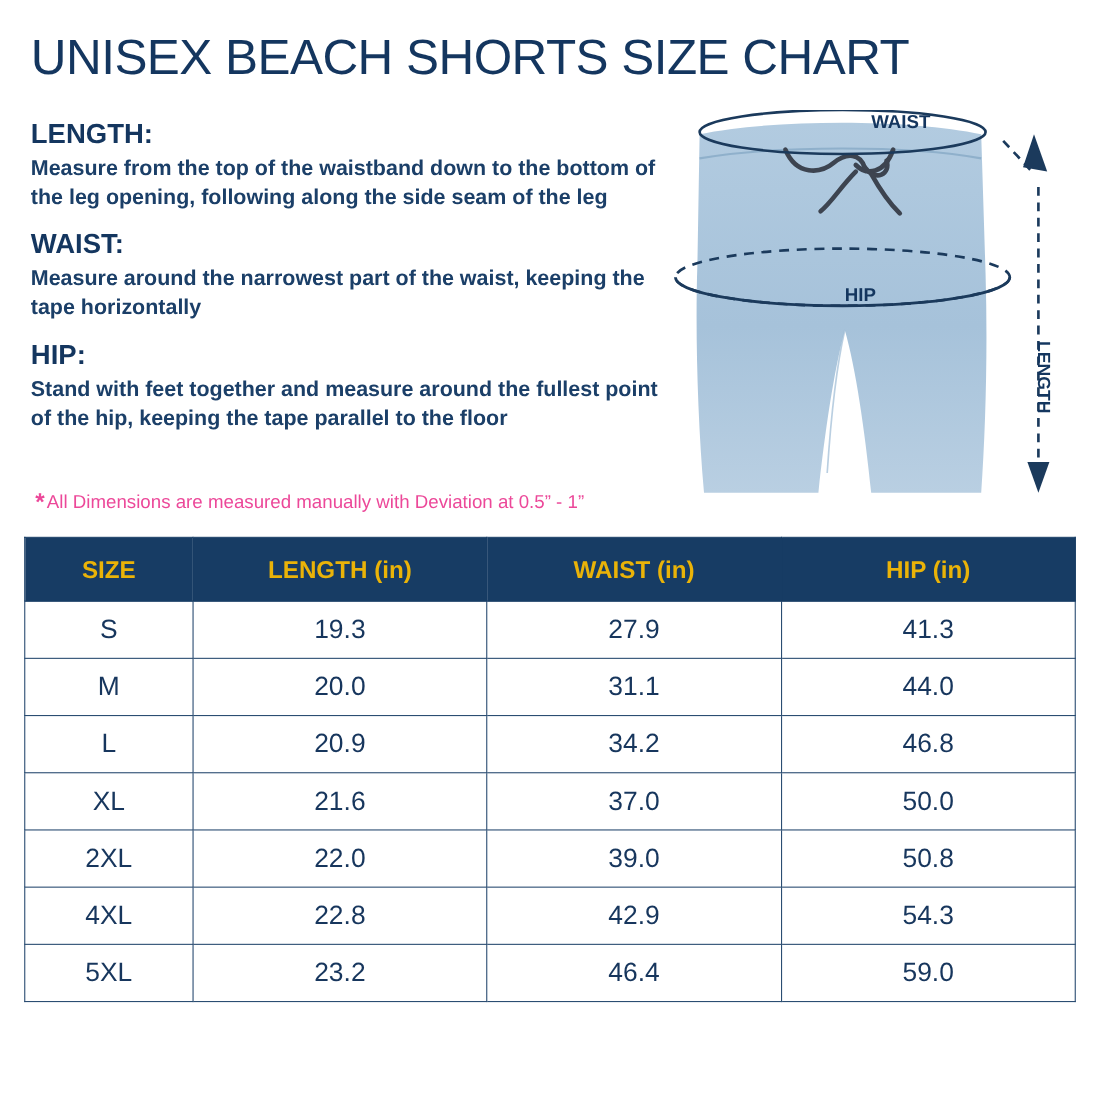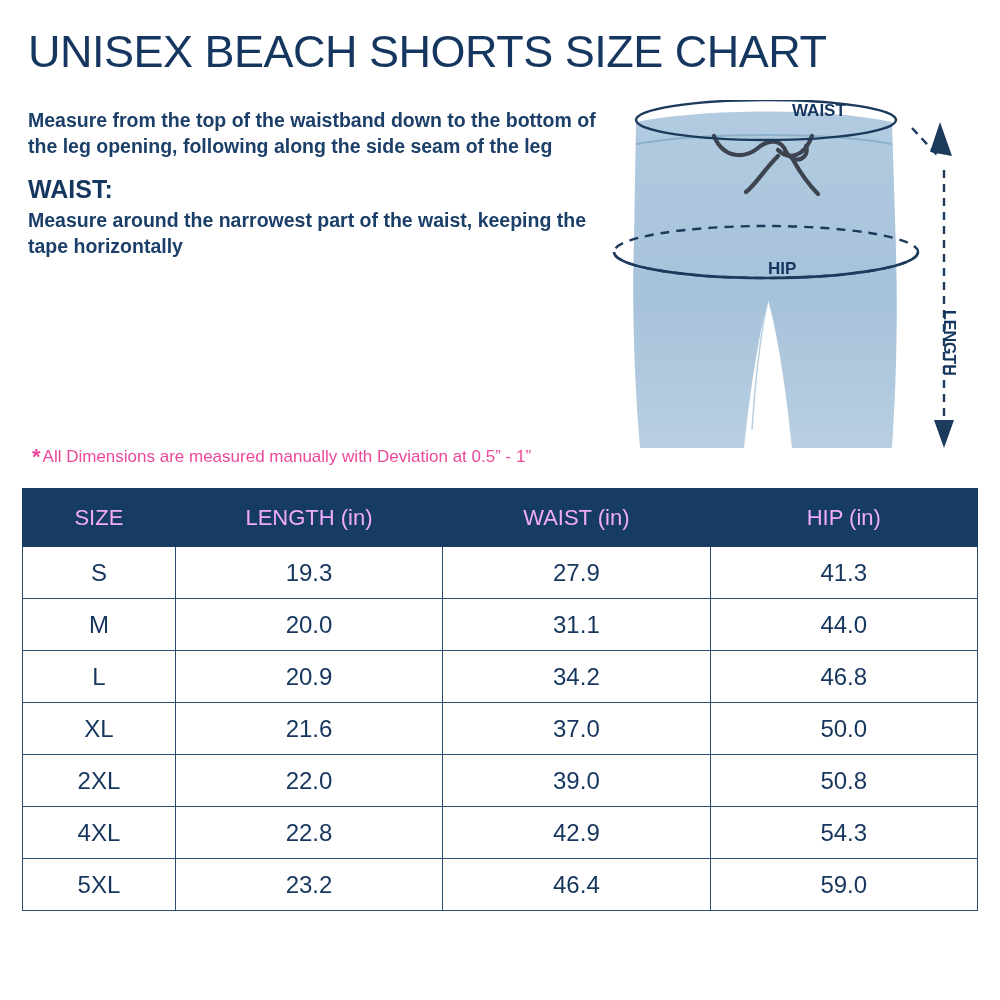--- a/index.html
+++ b/index.html
@@ -75,23 +75,23 @@
     left: 22px; top: 488px;
     width: 956px;
   }
   table {
     border-collapse: collapse;
     width: 100%;
     table-layout: fixed;
   }
   th {
     background: #173c64;
-    color: #f0abfc;
+    color: #eab308;
     font-size: 22px;
-    font-weight: normal;
+    font-weight: bold;
     height: 58px;
     border: 1px solid #173c64;
     text-align: center;
   }
   td {
     border: 1px solid #2b4d72;
     height: 52px;
     text-align: center;
     font-size: 24px;
     color: #17365d;
@@ -105,25 +105,30 @@
 </style>
 </head>
 <body>
 
 <div class="page">
 
   <div class="title">UNISEX BEACH SHORTS SIZE CHART</div>
 
   <div class="info">
     <div class="info-block">
+      <div class="info-head">LENGTH:</div>
       <div class="info-text">Measure from the top of the waistband down to the bottom of the leg opening, following along the side seam of the leg</div>
     </div>
     <div class="info-block">
       <div class="info-head">WAIST:</div>
       <div class="info-text">Measure around the narrowest part of the waist, keeping the tape horizontally</div>
+    </div>
+    <div class="info-block">
+      <div class="info-head">HIP:</div>
+      <div class="info-text">Stand with feet together and measure around the fullest point of the hip, keeping the tape parallel to the floor</div>
     </div>
   </div>
 
   <div class="note">
     <span class="star">*</span><span>All Dimensions are measured manually with Deviation at 0.5” - 1”</span>
   </div>
 
   <div class="illus">
     <svg width="380" height="378" viewBox="0 0 380 378" xmlns="http://www.w3.org/2000/svg">
       <defs>

